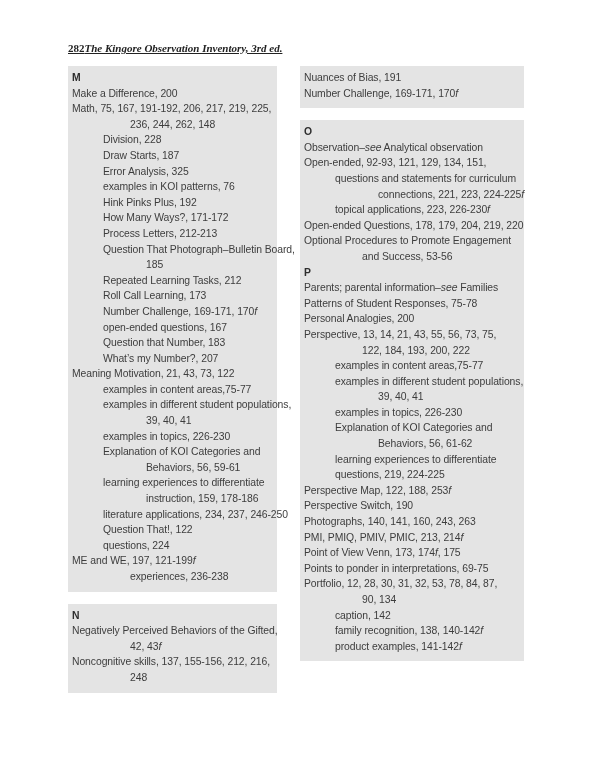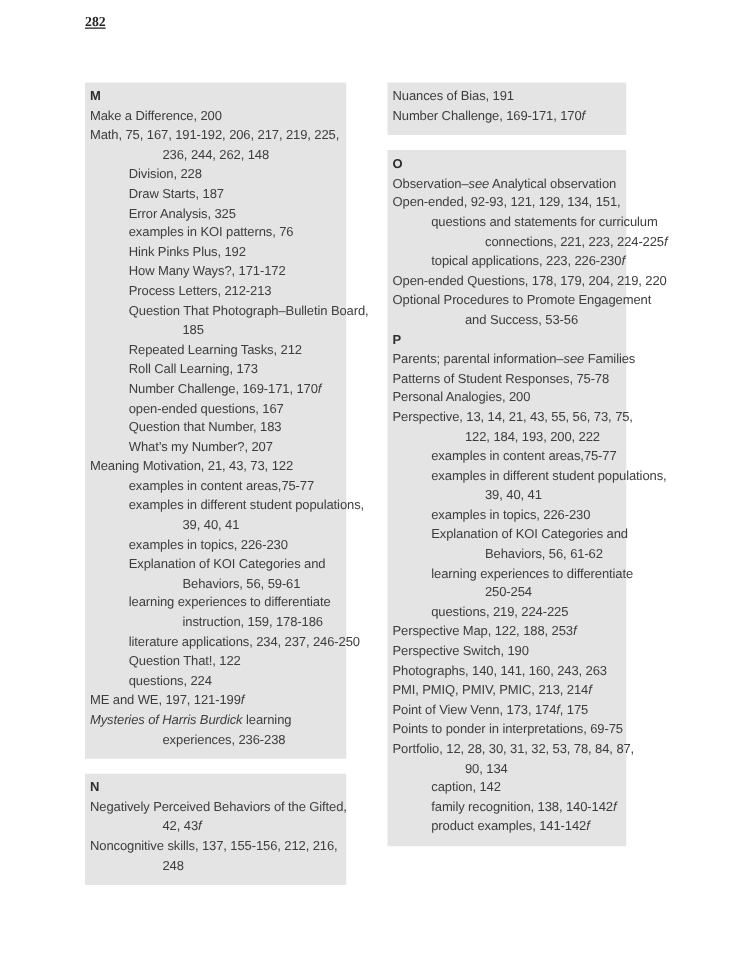--- a/index.html
+++ b/index.html
@@ -5,30 +5,30 @@
   html,body{margin:0;padding:0;}
   body{
     width:600px;height:776px;
     background:#ffffff;
     font-family:"Liberation Sans", sans-serif;
     position:relative;
     overflow:hidden;
   }
   .page-header{
     position:absolute;
-    top:12px;left:68px;right:70px;
+    top:42px;left:68px;right:70px;
     display:flex;align-items:baseline;
     font-family:"Liberation Serif", serif;
     font-size:11px;color:#222222;text-decoration:underline;
   }
   .page-num{font-weight:700;}
   .running-title{font-weight:700;font-style:italic;}
   .col{position:absolute;top:66px;}
   .col-left{left:68px;width:209px;}
-  .col-right{left:310px;width:191px;}
+  .col-right{left:300px;width:224px;}
   .block{
     background:#e4e4e4;
     padding:4px 4px 7px 4px;
     margin-bottom:12px;
   }
   .line{
     white-space:nowrap;
     line-height:15.6px;
     font-size:10.4px;
     letter-spacing:-0.08px;
@@ -38,20 +38,21 @@
   .line.m2{padding-left:58px;}
   .line.s{padding-left:31px;}
   .line.s2{padding-left:74px;}
   .it{font-style:italic;}
 </style>
 </head>
 <body>
 
 <div class="page-header">
   <span class="page-num">282</span>
+  <span class="running-title">The Kingore Observation Inventory, 3rd ed.</span>
 </div>
 
 <div class="col col-left">
     <div class="block">
       <div class="line h"><span>M</span></div>
       <div class="line m"><span>Make a Difference, 200</span></div>
       <div class="line m"><span>Math, 75, 167, 191-192, 206, 217, 219, 225,</span></div>
       <div class="line m2"><span>236, 244, 262, 148</span></div>
       <div class="line s"><span>Division, 228</span></div>
       <div class="line s"><span>Draw Starts, 187</span></div>
@@ -74,21 +75,20 @@
       <div class="line s2"><span>39, 40, 41</span></div>
       <div class="line s"><span>examples in topics, 226-230</span></div>
       <div class="line s"><span>Explanation of KOI Categories and</span></div>
       <div class="line s2"><span>Behaviors, 56, 59-61</span></div>
       <div class="line s"><span>learning experiences to differentiate</span></div>
       <div class="line s2"><span>instruction, 159, 178-186</span></div>
       <div class="line s"><span>literature applications, 234, 237, 246-250</span></div>
       <div class="line s"><span>Question That!, 122</span></div>
       <div class="line s"><span>questions, 224</span></div>
       <div class="line m"><span>ME and WE, 197, 121-199</span><span class="it">f</span></div>
-      <div class="line m"><span class="it">Mysteries of Harris Burdick</span><span> learning</span></div>
       <div class="line m2"><span>experiences, 236-238</span></div>
     </div>
     <div class="block">
       <div class="line h"><span>N</span></div>
       <div class="line m"><span>Negatively Perceived Behaviors of the Gifted,</span></div>
       <div class="line m2"><span>42, 43</span><span class="it">f</span></div>
       <div class="line m"><span>Noncognitive skills, 137, 155-156, 212, 216,</span></div>
       <div class="line m2"><span>248</span></div>
     </div>
   </div>
@@ -113,21 +113,20 @@
       <div class="line m"><span>Personal Analogies, 200</span></div>
       <div class="line m"><span>Perspective, 13, 14, 21, 43, 55, 56, 73, 75,</span></div>
       <div class="line m2"><span>122, 184, 193, 200, 222</span></div>
       <div class="line s"><span>examples in content areas,75-77</span></div>
       <div class="line s"><span>examples in different student populations,</span></div>
       <div class="line s2"><span>39, 40, 41</span></div>
       <div class="line s"><span>examples in topics, 226-230</span></div>
       <div class="line s"><span>Explanation of KOI Categories and</span></div>
       <div class="line s2"><span>Behaviors, 56, 61-62</span></div>
       <div class="line s"><span>learning experiences to differentiate</span></div>
-      <div class="line s2"><span>250-254</span></div>
       <div class="line s"><span>questions, 219, 224-225</span></div>
       <div class="line m"><span>Perspective Map, 122, 188, 253</span><span class="it">f</span></div>
       <div class="line m"><span>Perspective Switch, 190</span></div>
       <div class="line m"><span>Photographs, 140, 141, 160, 243, 263</span></div>
       <div class="line m"><span>PMI, PMIQ, PMIV, PMIC, 213, 214</span><span class="it">f</span></div>
       <div class="line m"><span>Point of View Venn, 173, 174</span><span class="it">f</span><span>, 175</span></div>
       <div class="line m"><span>Points to ponder in interpretations, 69-75</span></div>
       <div class="line m"><span>Portfolio, 12, 28, 30, 31, 32, 53, 78, 84, 87,</span></div>
       <div class="line m2"><span>90, 134</span></div>
       <div class="line s"><span>caption, 142</span></div>

